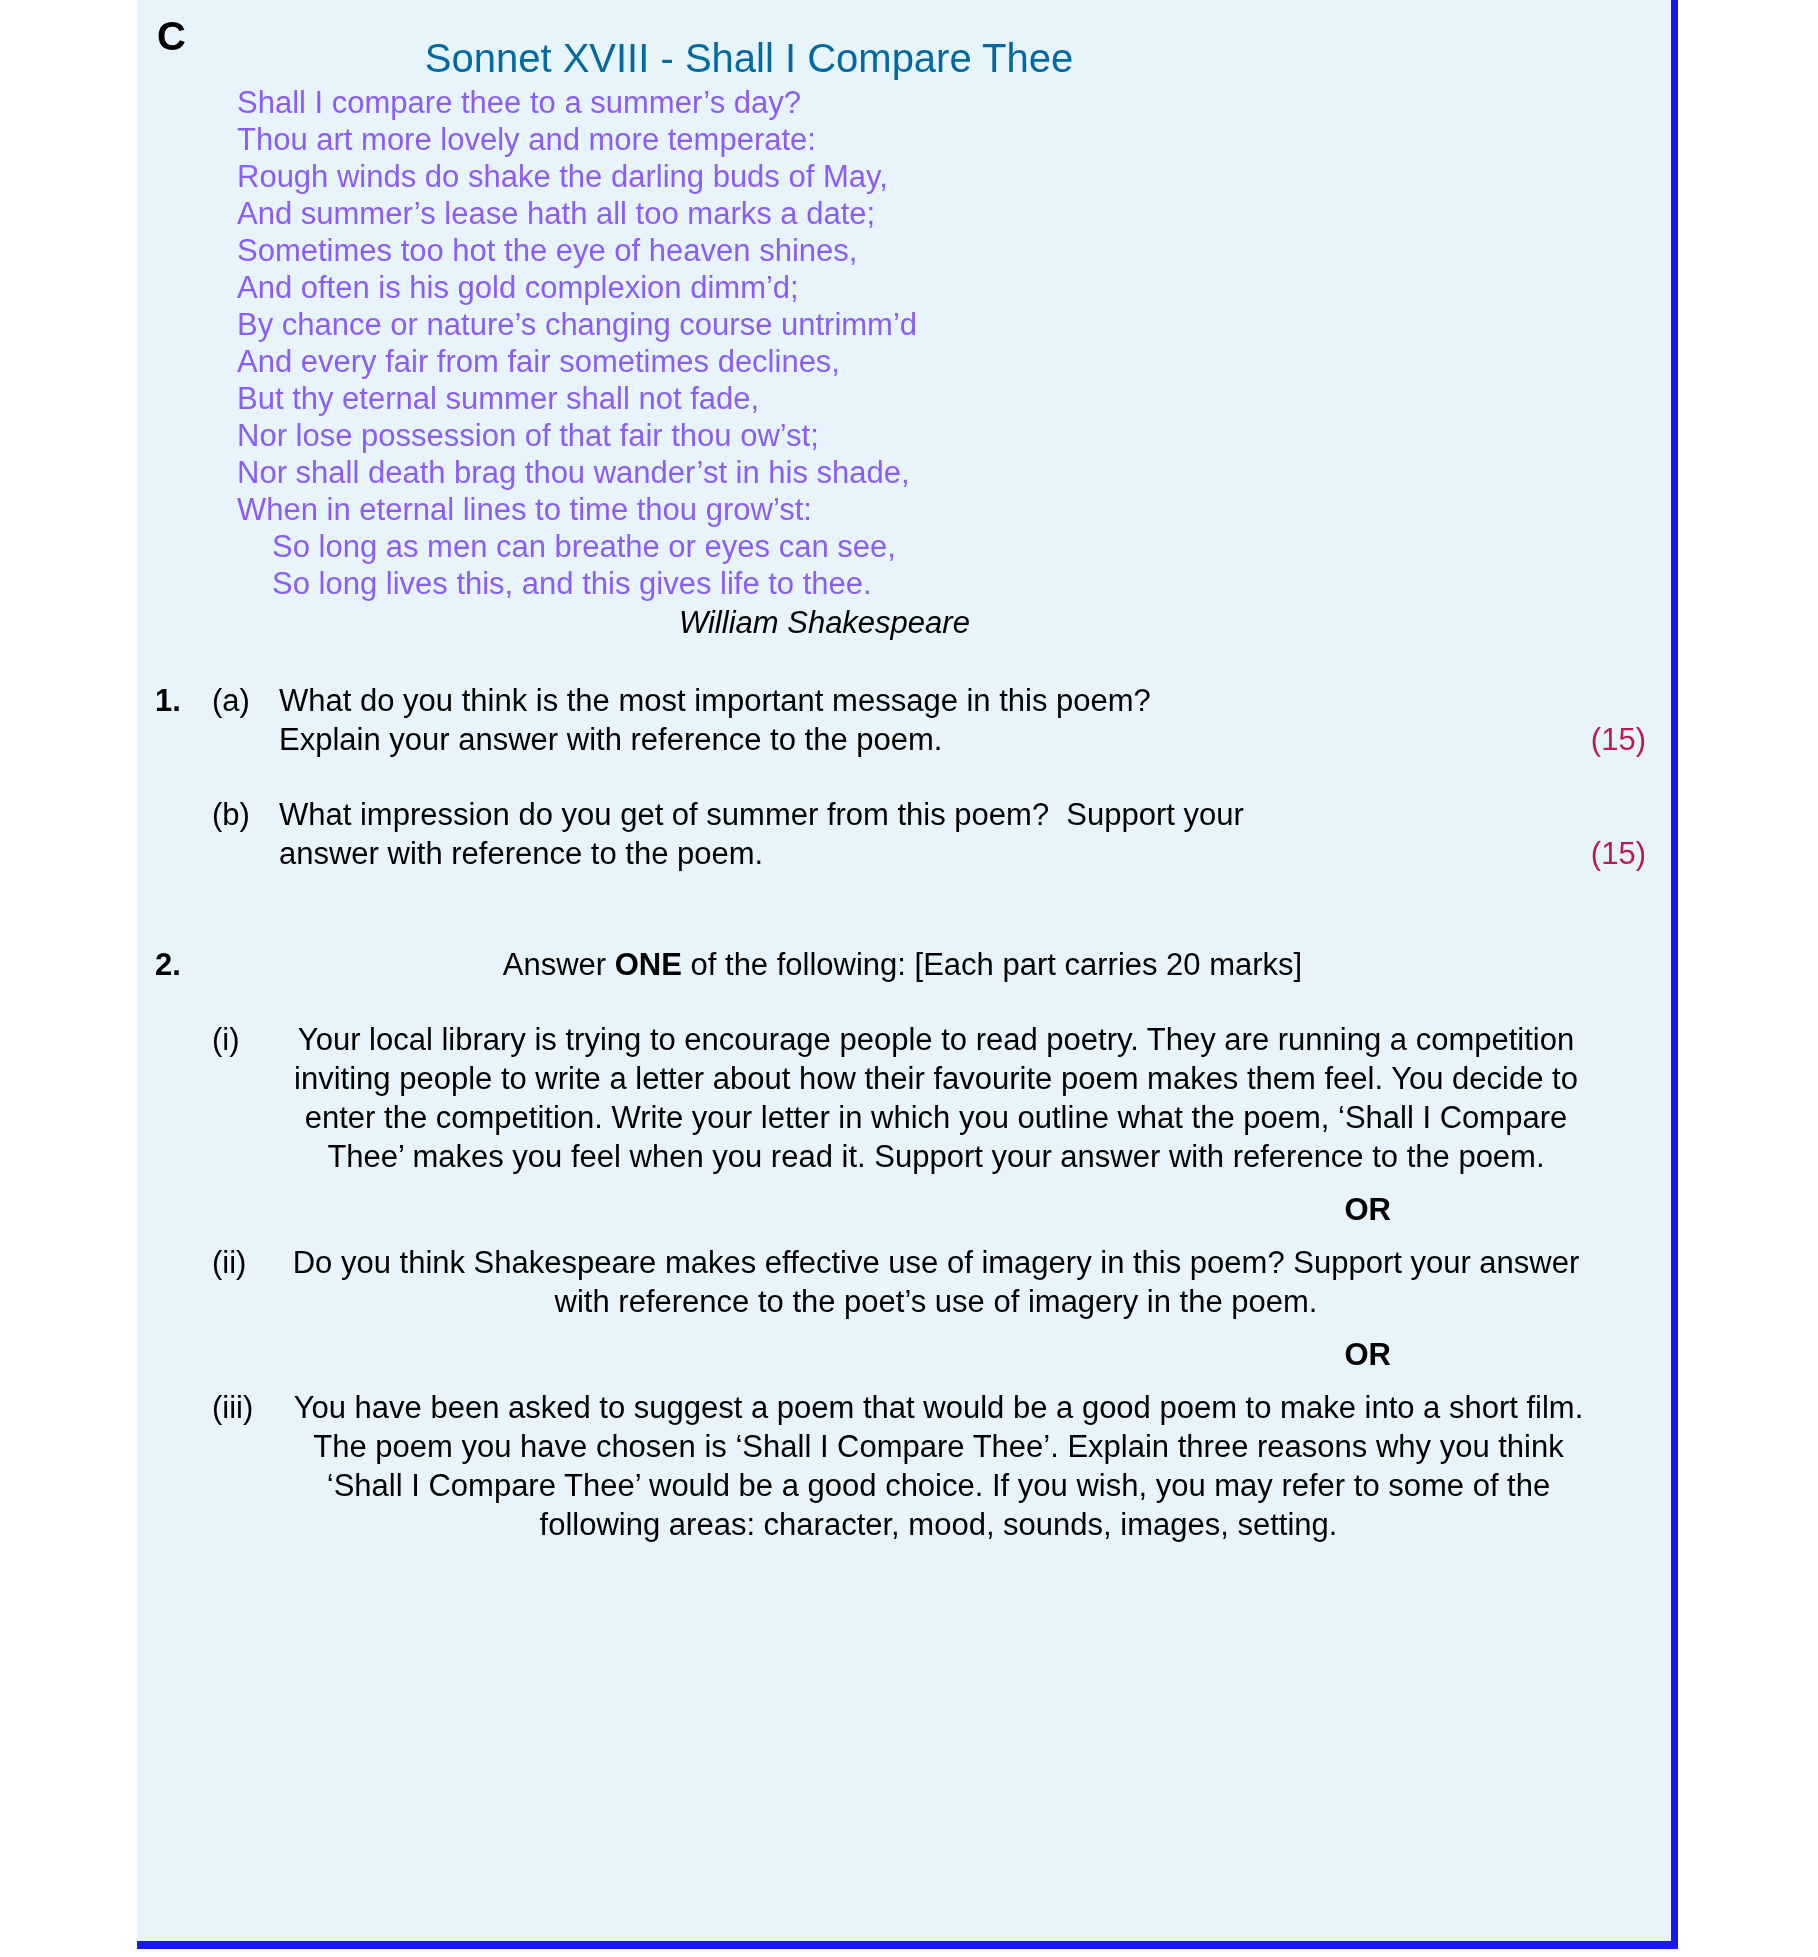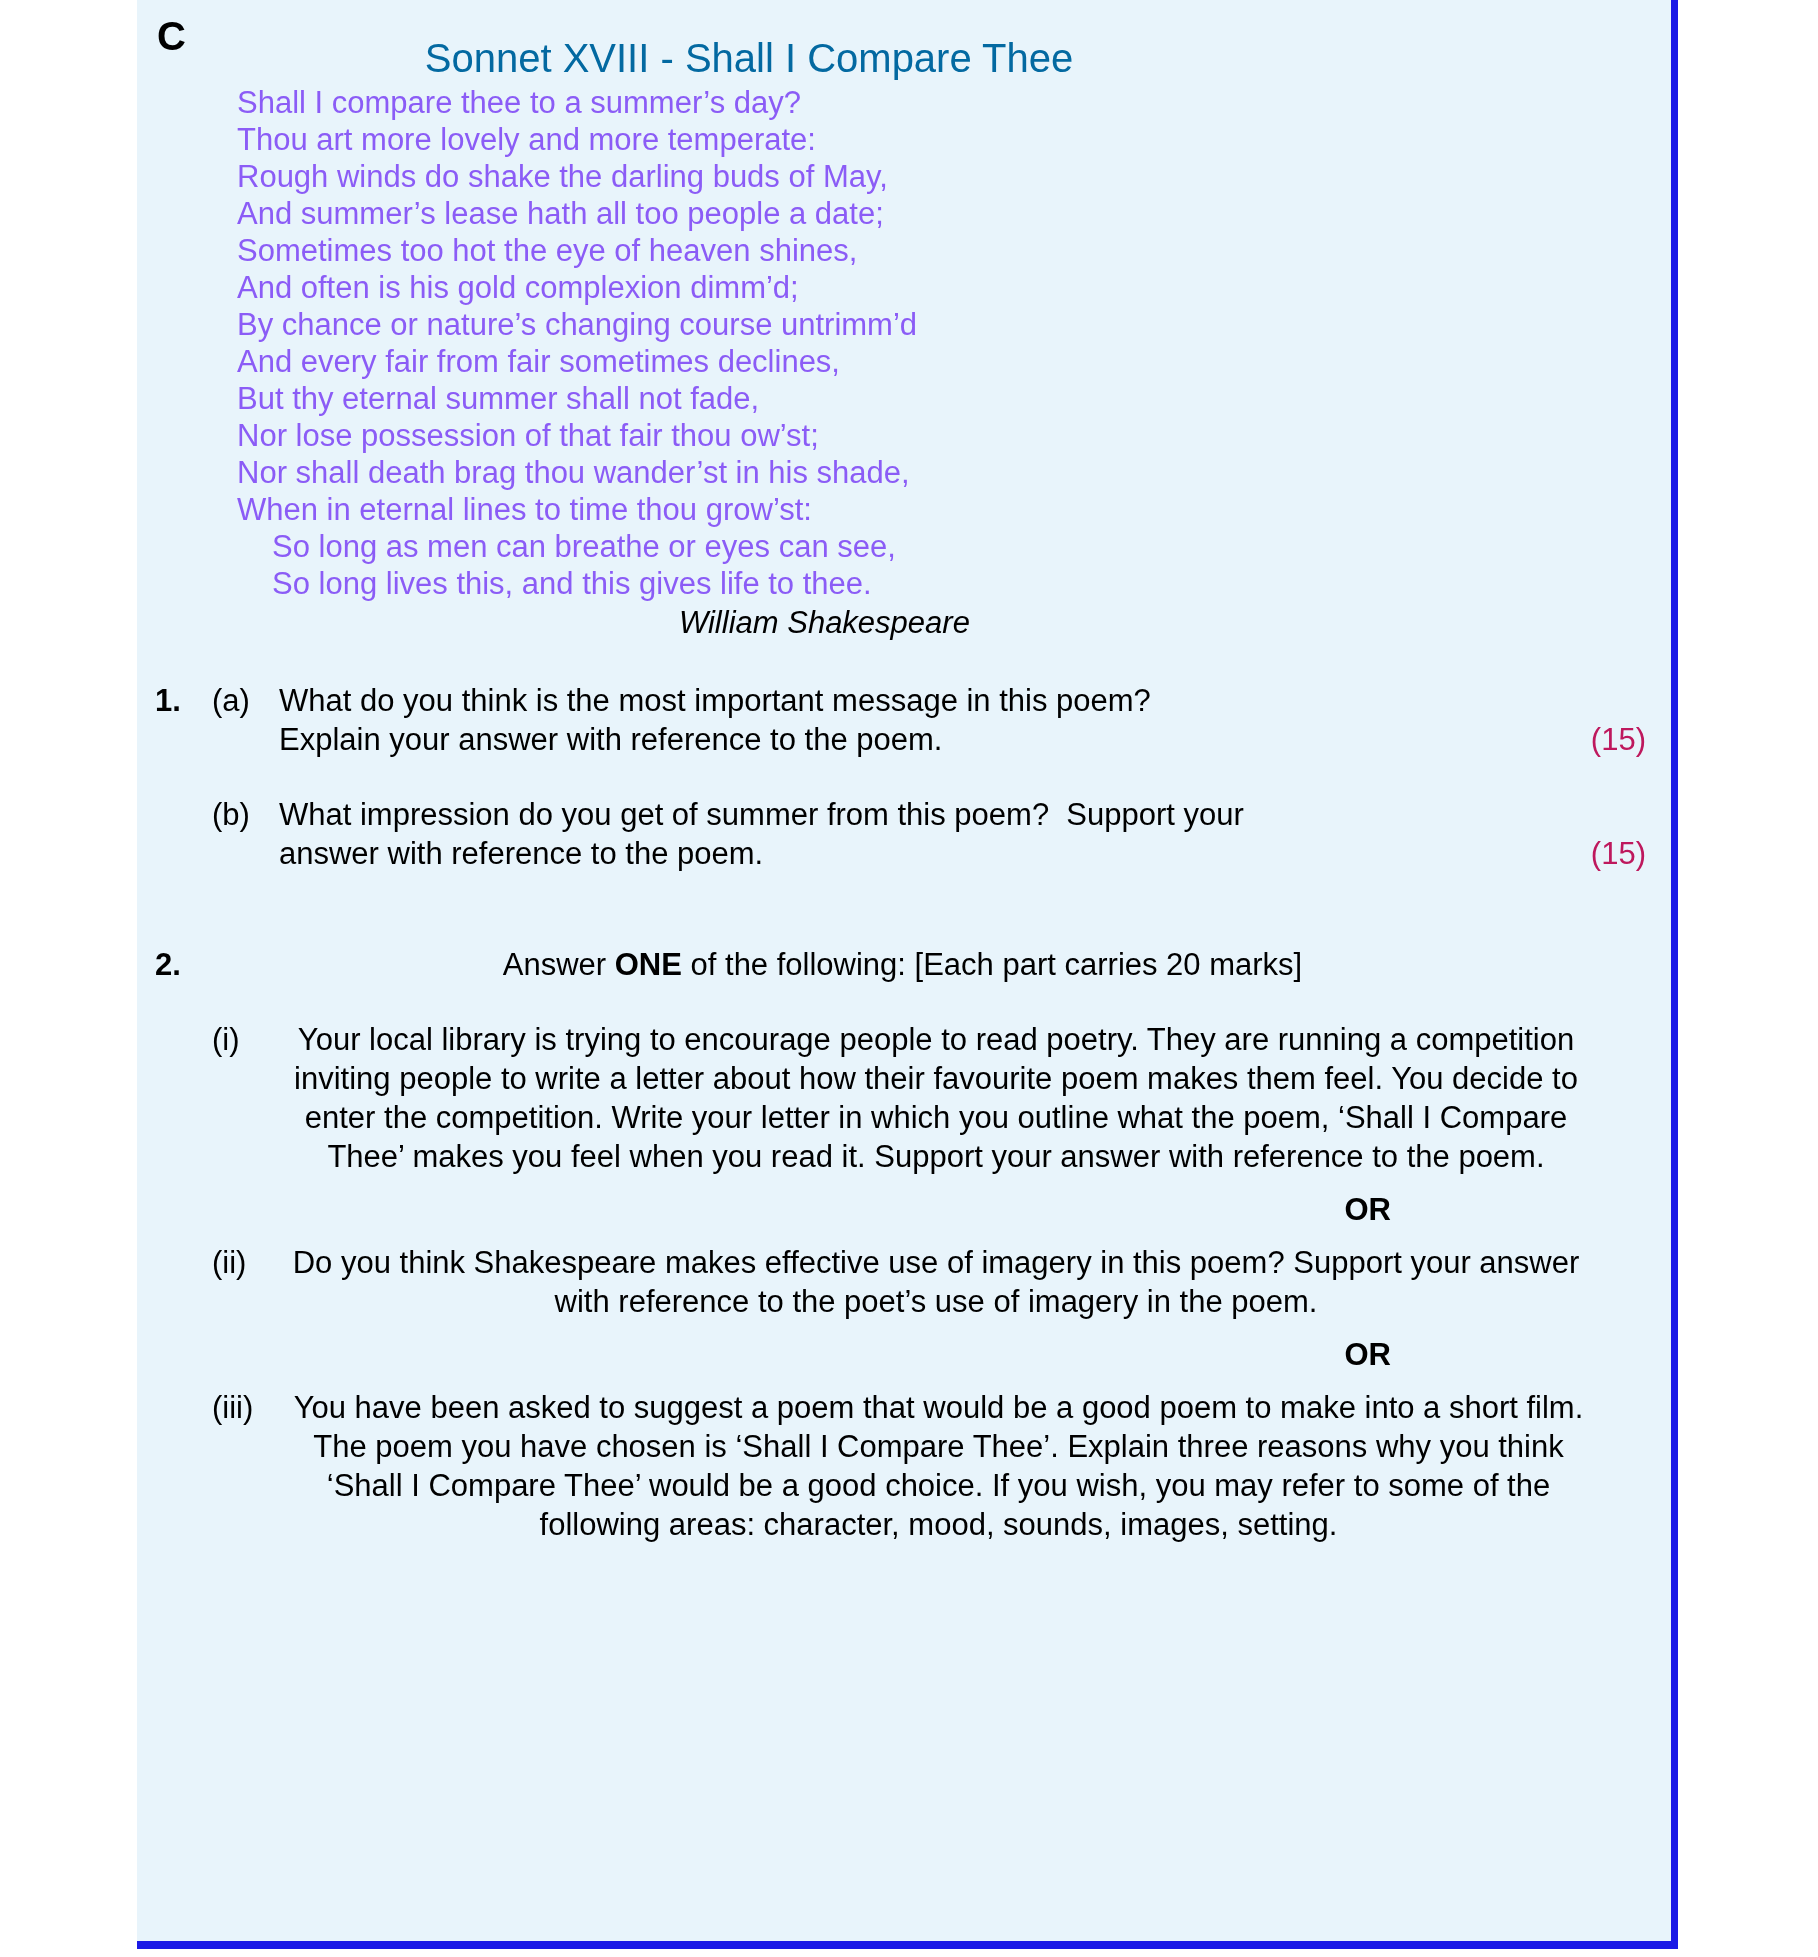--- a/index.html
+++ b/index.html
@@ -149,21 +149,21 @@
 
   <div class="header-row">
     <div class="section-letter">C</div>
     <div class="paper-title">Sonnet XVIII - Shall I Compare Thee</div>
   </div>
 
   <div class="poem-block">
     <div class="poem-line">Shall I compare thee to a summer’s day?</div>
     <div class="poem-line">Thou art more lovely and more temperate:</div>
     <div class="poem-line">Rough winds do shake the darling buds of May,</div>
-    <div class="poem-line">And summer’s lease hath all too people a date;</div>
+    <div class="poem-line">And summer’s lease hath all too marks a date;</div>
     <div class="poem-line">Sometimes too hot the eye of heaven shines,</div>
     <div class="poem-line">And often is his gold complexion dimm’d;</div>
     <div class="poem-line">By chance or nature’s changing course untrimm’d</div>
     <div class="poem-line">And every fair from fair sometimes declines,</div>
     <div class="poem-line">But thy eternal summer shall not fade,</div>
     <div class="poem-line">Nor lose possession of that fair thou ow’st;</div>
     <div class="poem-line">Nor shall death brag thou wander’st in his shade,</div>
     <div class="poem-line">When in eternal lines to time thou grow’st:</div>
     <div class="poem-line indent">So long as men can breathe or eyes can see,</div>
     <div class="poem-line indent">So long lives this, and this gives life to thee.</div>

